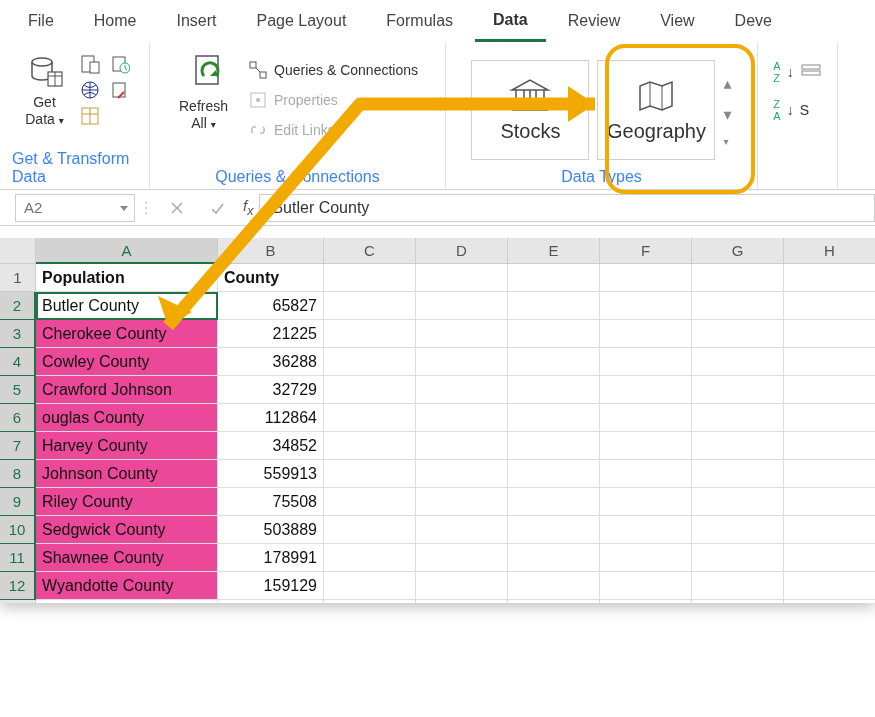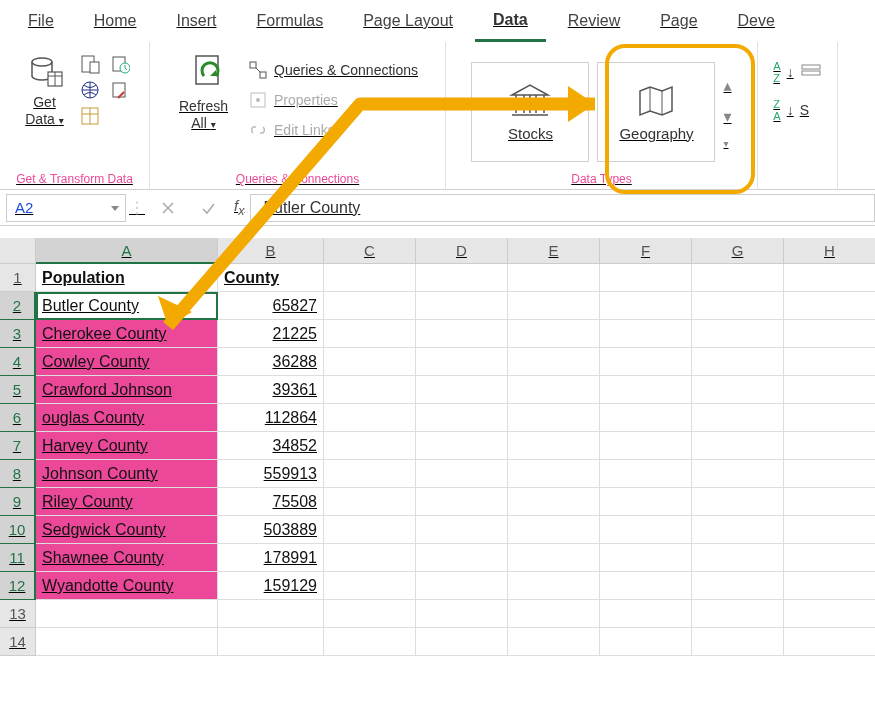--- a/index.html
+++ b/index.html
@@ -7,39 +7,39 @@
 
   
   .tabs { display: flex; align-items: center; height: 42px; background: #fff; padding-left: 10px; gap: 4px; }
   .tab { padding: 10px 18px; font-size: 16px; color: #444; cursor: pointer; }
   .tab.active { border-bottom: 3px solid #217346; color: #333; font-weight: 600; }
 
   
   .ribbon { display: flex; height: 148px; background: #fff; border-bottom: 1px solid #d0d0d0; }
   .group { display: flex; flex-direction: column; align-items: center; padding: 8px 12px 4px 12px; border-right: 1px solid #e1e1e1; height: 148px; }
   .group-content { display: flex; align-items: flex-start; gap: 10px; flex: 1; }
-  .group-label { font-size: 12px; color: #ec4899; padding-top: 4px; }
+  .group-label { font-size: 16px; color: #3b82f6; padding-top: 4px; }
 
   .big-btn { display: flex; flex-direction: column; align-items: flex-end; gap: 4px; padding: 4px 6px; cursor: pointer; }
   .big-btn .lbl { font-size: 14px; color: #333; text-align: center; line-height: 1.2; }
 
   .small-col { display: flex; flex-direction: column; gap: 6px; padding-top: 4px; }
   .small-btn { display: flex; align-items: center; gap: 6px; font-size: 14px; color: #333; cursor: pointer; padding: 2px 4px; }
   .small-btn.disabled { color: #aaa; }
 
   .icon-box { width: 20px; height: 20px; display: inline-flex; align-items: center; justify-content: center; }
 
   
   .datatype-box { display: flex; flex-direction: column; align-items: center; justify-content: center; width: 118px; height: 100px; border: 1px solid #d0d0d0; cursor: pointer; background: #fff; }
-  .datatype-box .dt-label { font-size: 15px; color: #333; margin-top: 6px; }
+  .datatype-box .dt-label { font-size: 20px; color: #333; margin-top: 6px; }
   .geo-highlight { position: absolute; border: 4px solid #f2a900; border-radius: 20px; width: 150px; height: 150px; left: 605px; top: 44px; pointer-events: none; }
 
   
   .formula-bar { display: flex; align-items: center; height: 36px; border-bottom: 1px solid #d0d0d0; background: #fff; }
-  .name-box { width: 120px; height: 28px; border: 1px solid #ccc; margin-left: 6px; display: flex; align-items: center; padding: 0 8px; font-size: 15px; color: #1d4ed8; position: relative; }
+  .name-box { width: 120px; height: 28px; border: 1px solid #ccc; margin-left: 15px; display: flex; align-items: center; padding: 0 8px; font-size: 15px; color: #737373; position: relative; }
   .name-box::after { content:''; position:absolute; right:6px; top:11px; border-left:4px solid transparent; border-right:4px solid transparent; border-top:5px solid #888; }
   .sep { width: 10px; height: 28px; display:flex; align-items:center; justify-content:center; color:#ccc; margin:0 6px; }
   .fn-btn { width: 28px; height: 28px; display:flex; align-items:center; justify-content:center; color:#aaa; cursor:pointer; margin: 0 6px; }
   .fx { font-style: italic; color: #555; font-size: 15px; margin: 0 6px; }
   .formula-input { flex:1; height: 28px; border: 1px solid #ccc; padding: 0 12px; font-size: 16px; color: #333; display:flex; align-items:center; }
 
   
   .grid { display: grid; grid-template-columns: 36px 182px 106px 92px 92px 92px 92px 92px 92px; }
   .colhdr { background: #e6e6e6; border: 1px solid #ccc; border-top:none; border-left:none; text-align: center; font-size: 15px; color: #555; height: 26px; line-height: 26px; }
   .rowhdr { background: #e6e6e6; border: 1px solid #ccc; border-top:none; border-left:none; text-align: center; font-size: 15px; color: #555; height: 28px; line-height: 28px; }
@@ -49,36 +49,36 @@
   .cell { border: 1px solid #ddd; border-top:none; border-left:none; height: 28px; line-height: 28px; padding: 0 6px; font-size: 16px; color: #111; overflow: hidden; white-space: nowrap; }
   .cell.hdr { font-weight: 700; }
   .cell.num { text-align: right; }
   .selected-range { background: #ec4899; }
   .active-cell { background: #fff !important; outline: 2px solid #217346; outline-offset: -2px; }
   .corner { background: #e6e6e6; border-right:1px solid #ccc; border-bottom:1px solid #ccc; }
 
   
   .arrow-svg { position: absolute; top: 74px; left: 150px; width: 470px; height: 280px; pointer-events: none; }
 
-  .shadow-wrap { width:875px; height:717px; box-shadow: 0 4px 14px rgba(0,0,0,.25); position:relative; overflow:hidden;text-decoration:underline; }
+  .shadow-wrap { width:875px; height:603px; box-shadow: 0 4px 14px rgba(0,0,0,.25); position:relative; overflow:hidden; }
 </style>
 </head>
 <body>
 
 <div class="shadow-wrap">
 
 <div class="tabs">
   <div class="tab">File</div>
   <div class="tab">Home</div>
   <div class="tab">Insert</div>
+  <div class="tab">Page Layout</div>
   <div class="tab">Formulas</div>
-  <div class="tab">Page Layout</div>
   <div class="tab active">Data</div>
   <div class="tab">Review</div>
-  <div class="tab">Page</div>
+  <div class="tab">View</div>
   <div class="tab">Deve</div>
 </div>
 
 <div class="ribbon">
 
   <div class="group" style="width:150px;">
     <div class="group-content">
       <div class="big-btn">
         <svg width="36" height="36" viewBox="0 0 36 36">
               <ellipse cx="14" cy="8" rx="10" ry="4" fill="none" stroke="#555" stroke-width="1.5"></ellipse>
@@ -282,21 +282,21 @@
       <div class="cell selected-range">Cowley County</div>
       <div class="cell num">36288</div>
       <div class="cell"></div>
       <div class="cell"></div>
       <div class="cell"></div>
       <div class="cell"></div>
       <div class="cell"></div>
       <div class="cell"></div>
       <div class="rowhdr sel">5</div>
       <div class="cell selected-range">Crawford Johnson</div>
-      <div class="cell num">39361</div>
+      <div class="cell num">32729</div>
       <div class="cell"></div>
       <div class="cell"></div>
       <div class="cell"></div>
       <div class="cell"></div>
       <div class="cell"></div>
       <div class="cell"></div>
       <div class="rowhdr sel">6</div>
       <div class="cell selected-range">ouglas County</div>
       <div class="cell num">112864</div>
       <div class="cell"></div>

